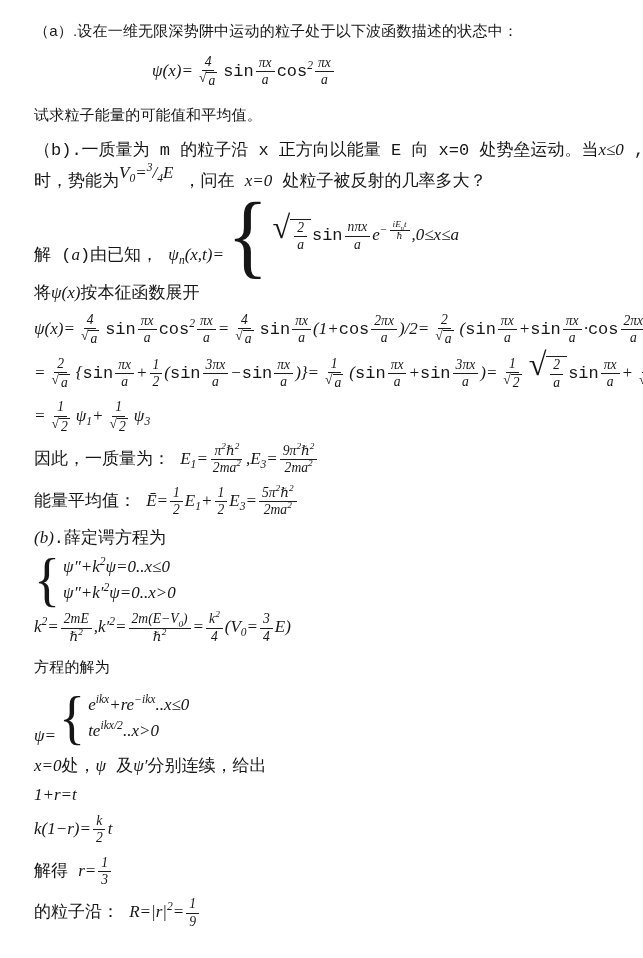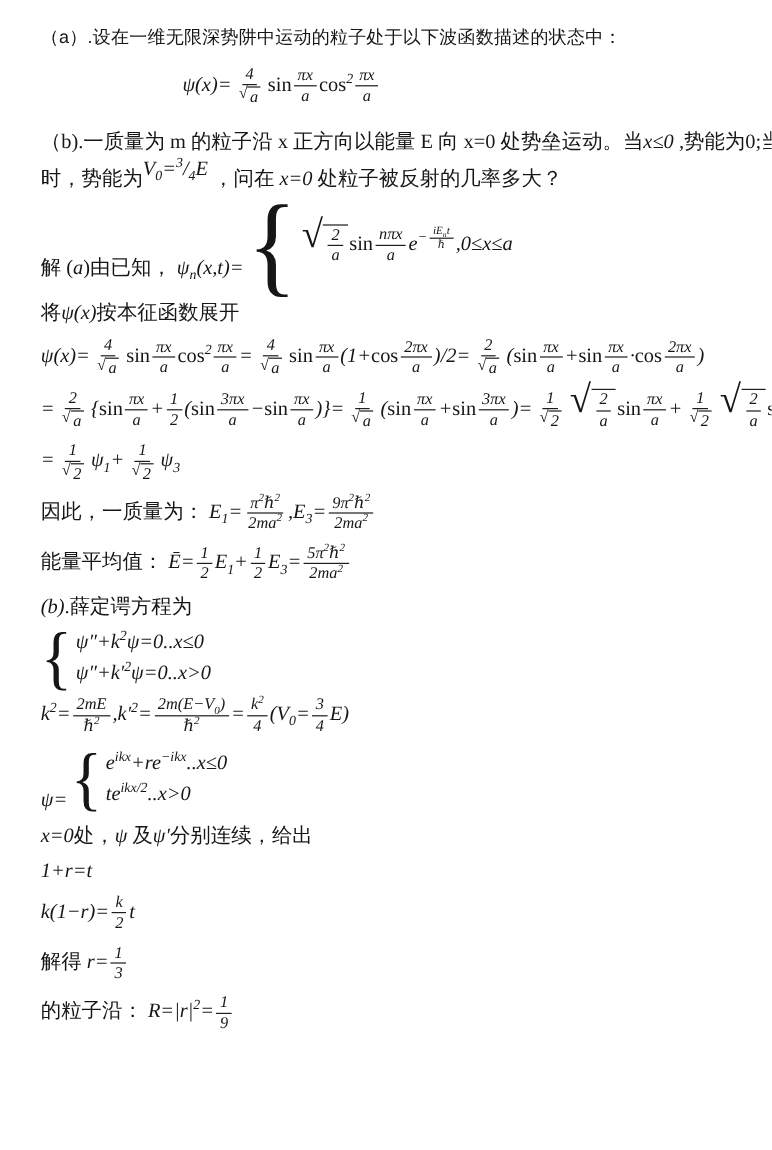--- a/index.html
+++ b/index.html
@@ -8,21 +8,21 @@
     color:#161616;font-family:"Liberation Sans",sans-serif;
   }
   #doc{padding:9px 10px 0 34px;}
   .line{display:flex;align-items:center;white-space:nowrap;margin:8px 0;}
   .k-text{margin:13px 0;}
   .txt{font-size:15px;letter-spacing:0.2px;}
   .math{
     font-family:"Liberation Serif","DejaVu Serif",serif;
     font-style:italic;font-size:17px;
   }
-  .math .up{font-style:normal;}
+  .math .up{font-style:normal;font-family:Liberation Mono, monospace;}
   .v-display{margin:12px 0 16px 118px;}
   .k-cases{margin:6px 0;}
   
   .fr{display:inline-flex;flex-direction:column;align-items:center;
       vertical-align:middle;font-size:0.8em;line-height:1.2;margin:0 2px;text-align:center;}
   .fr .nu{border-bottom:1px solid #1d1d1d;padding:0 3px;}
   .fr .de{padding:0 3px;}
   sup,sub{font-size:0.68em;line-height:0;}
   
   .sq{display:inline-flex;align-items:flex-start;margin:0 1px;}
@@ -56,20 +56,23 @@
                 <span class="rc">a</span>
               </span></span>
           </span><span class="up">sin</span><span class="fr">
             <span class="nu">πx</span>
             <span class="de">a</span>
           </span><span class="up">cos</span><sup>2</sup><span class="fr">
             <span class="nu">πx</span>
             <span class="de">a</span>
           </span></span>
       </div>
+      <div class="line k-text">
+        <span class="txt">试求粒子能量的可能值和平均值。</span>
+      </div>
       <div class="line k-math">
         <span class="math"><span class="up">（b).一质量为 m 的粒子沿 x 正方向以能量 E 向 x=0 处势垒运动。当</span>x≤0<span class="up"> ,势能为0;当</span>x&gt;0</span>
       </div>
       <div class="line k-math">
         <span class="math"><span class="up">时，势能为</span><span class="raised">V<sub>0</sub>=<sup>3</sup>/<sub>4</sub>E</span><span class="up"> ，问在 </span>x=0<span class="up"> 处粒子被反射的几率多大？</span></span>
       </div>
       <div class="line k-cases">
         <span class="math pre"><span class="up">解 (</span>a<span class="up">)由已知， </span>ψ<sub>n</sub>(x,t)=</span>
         <span class="cases tall">
           <span class="brace">{</span>
@@ -254,20 +257,23 @@
             <span class="nu">2m(E−V<sub>0</sub>)</span>
             <span class="de">ℏ<sup>2</sup></span>
           </span>=<span class="fr">
             <span class="nu">k<sup>2</sup></span>
             <span class="de">4</span>
           </span>(V<sub>0</sub>=<span class="fr">
             <span class="nu">3</span>
             <span class="de">4</span>
           </span>E)</span>
       </div>
+      <div class="line k-text">
+        <span class="txt">方程的解为</span>
+      </div>
       <div class="line k-cases">
         <span class="math pre">ψ=</span>
         <span class="cases">
           <span class="brace">{</span>
           <span class="crows">
             <span class="crow math">e<sup>ikx</sup>+re<sup>−ikx</sup>..x≤0</span>
             <span class="crow math">te<sup>ikx/2</sup>..x&gt;0</span>
           </span>
         </span>
       </div>

